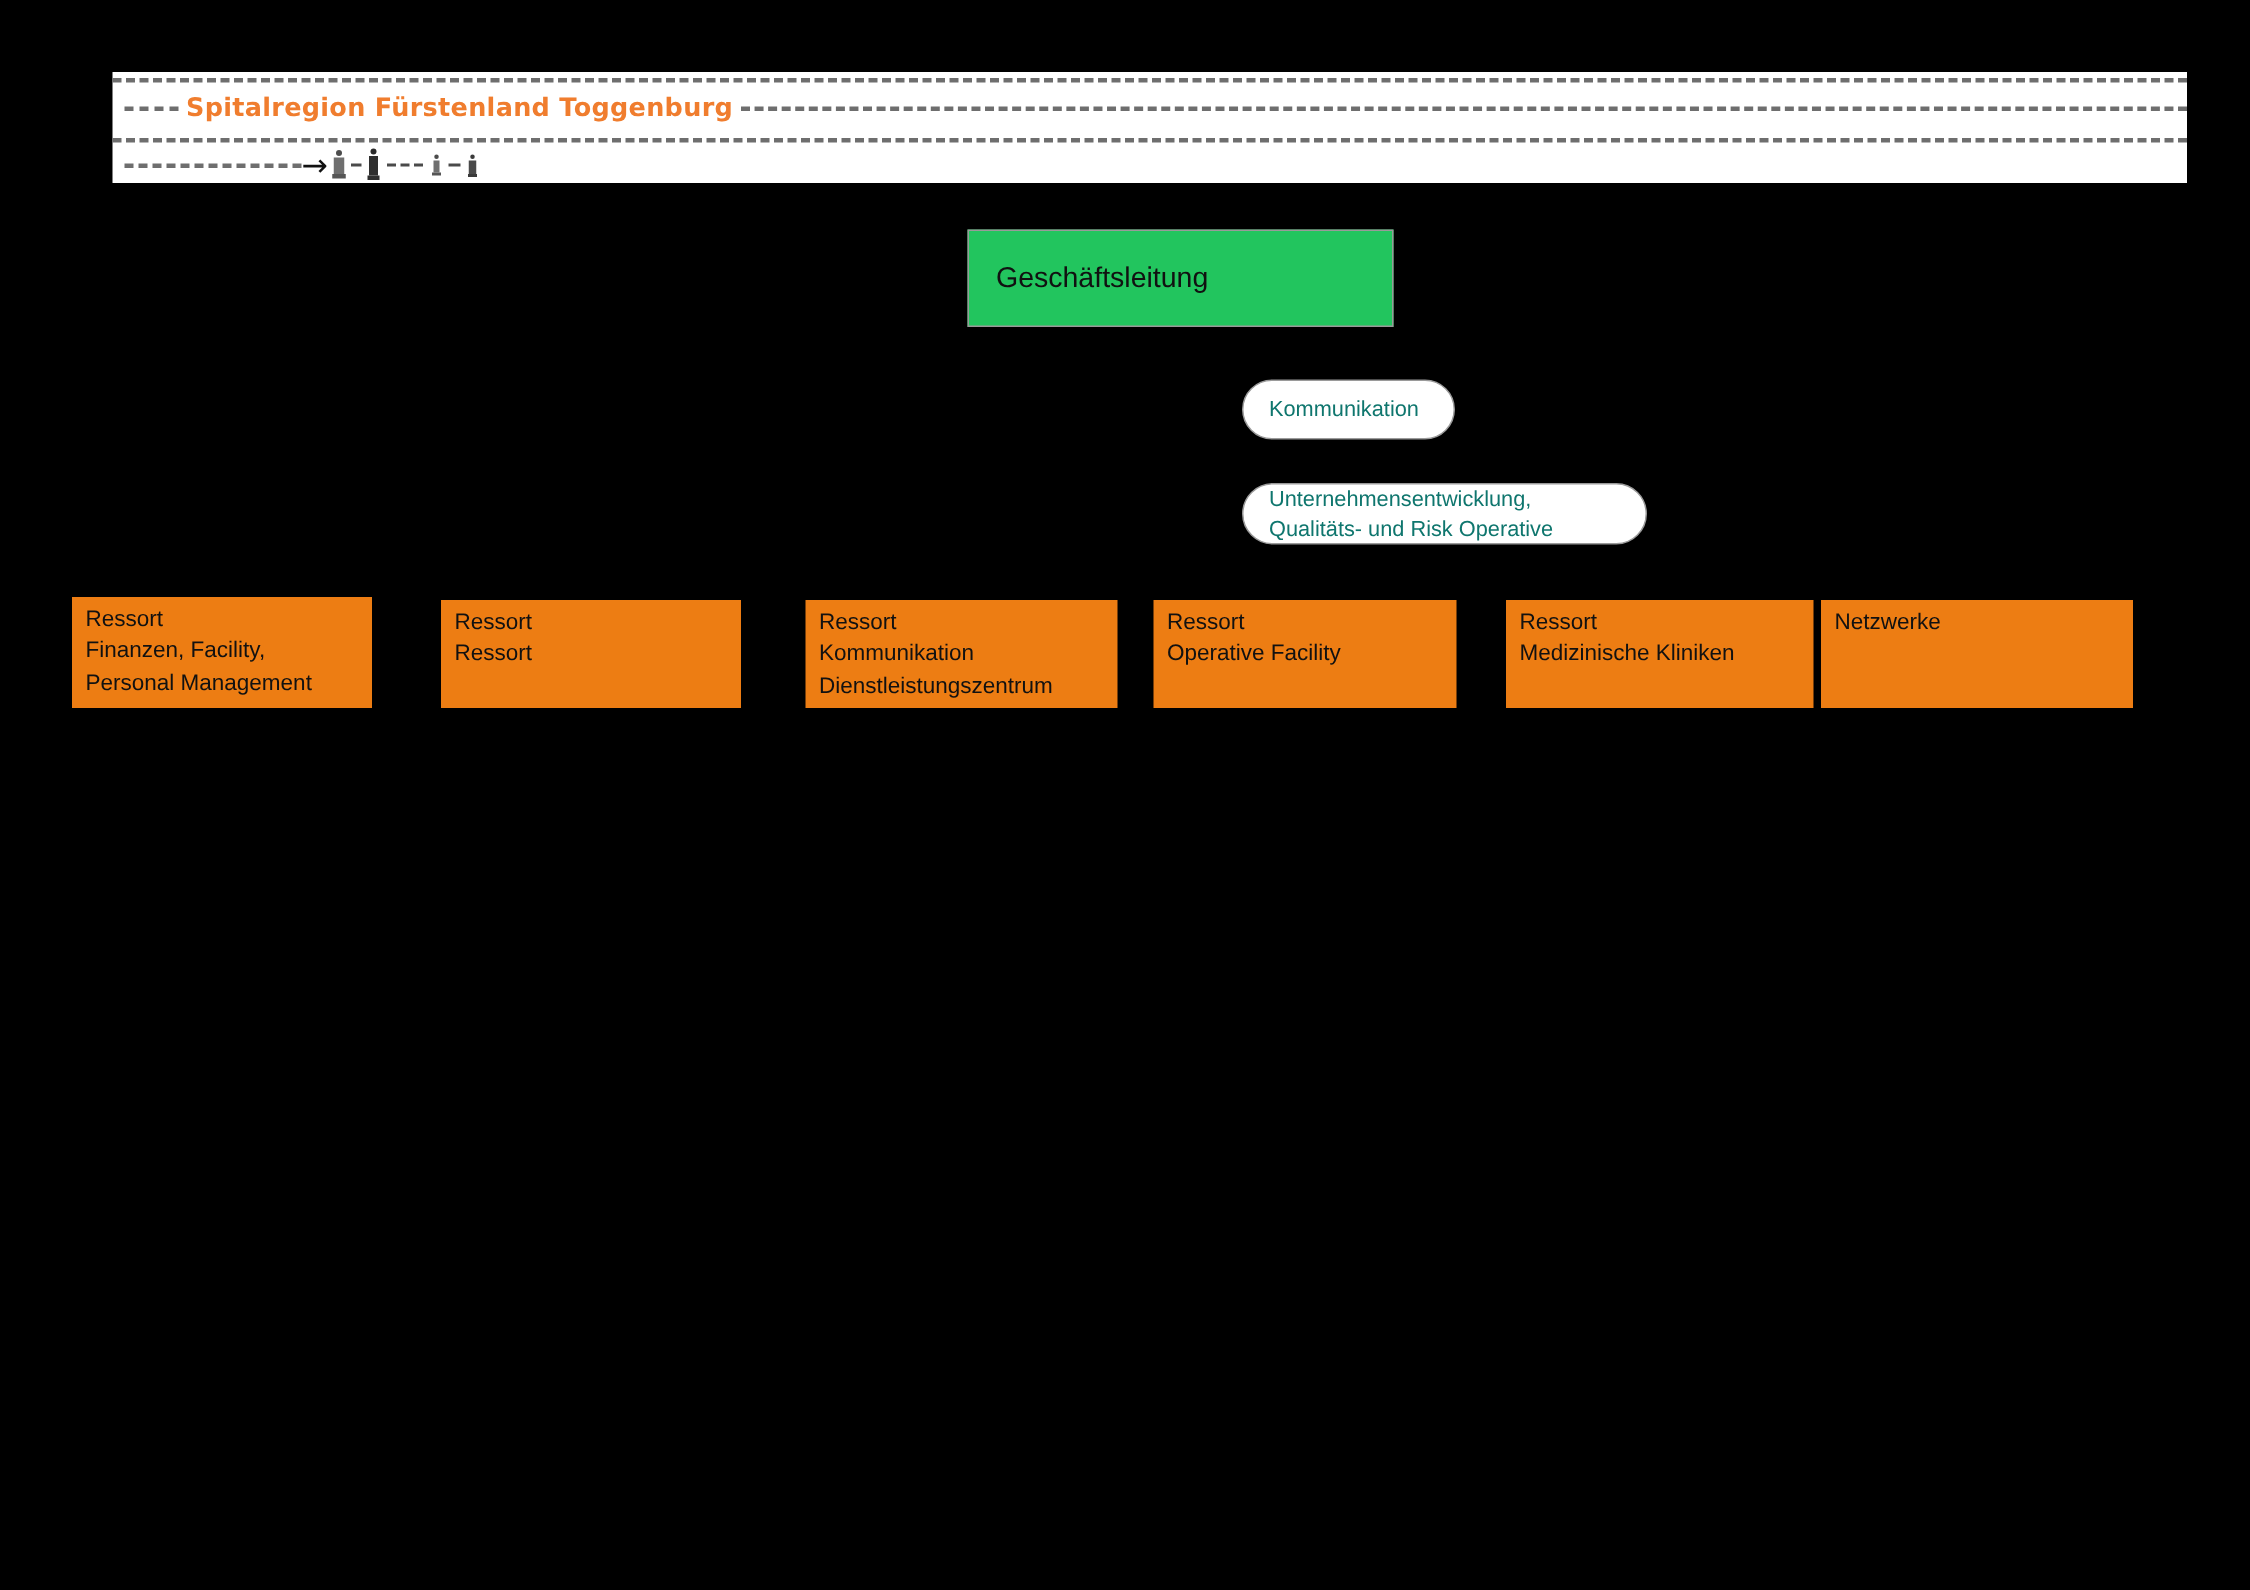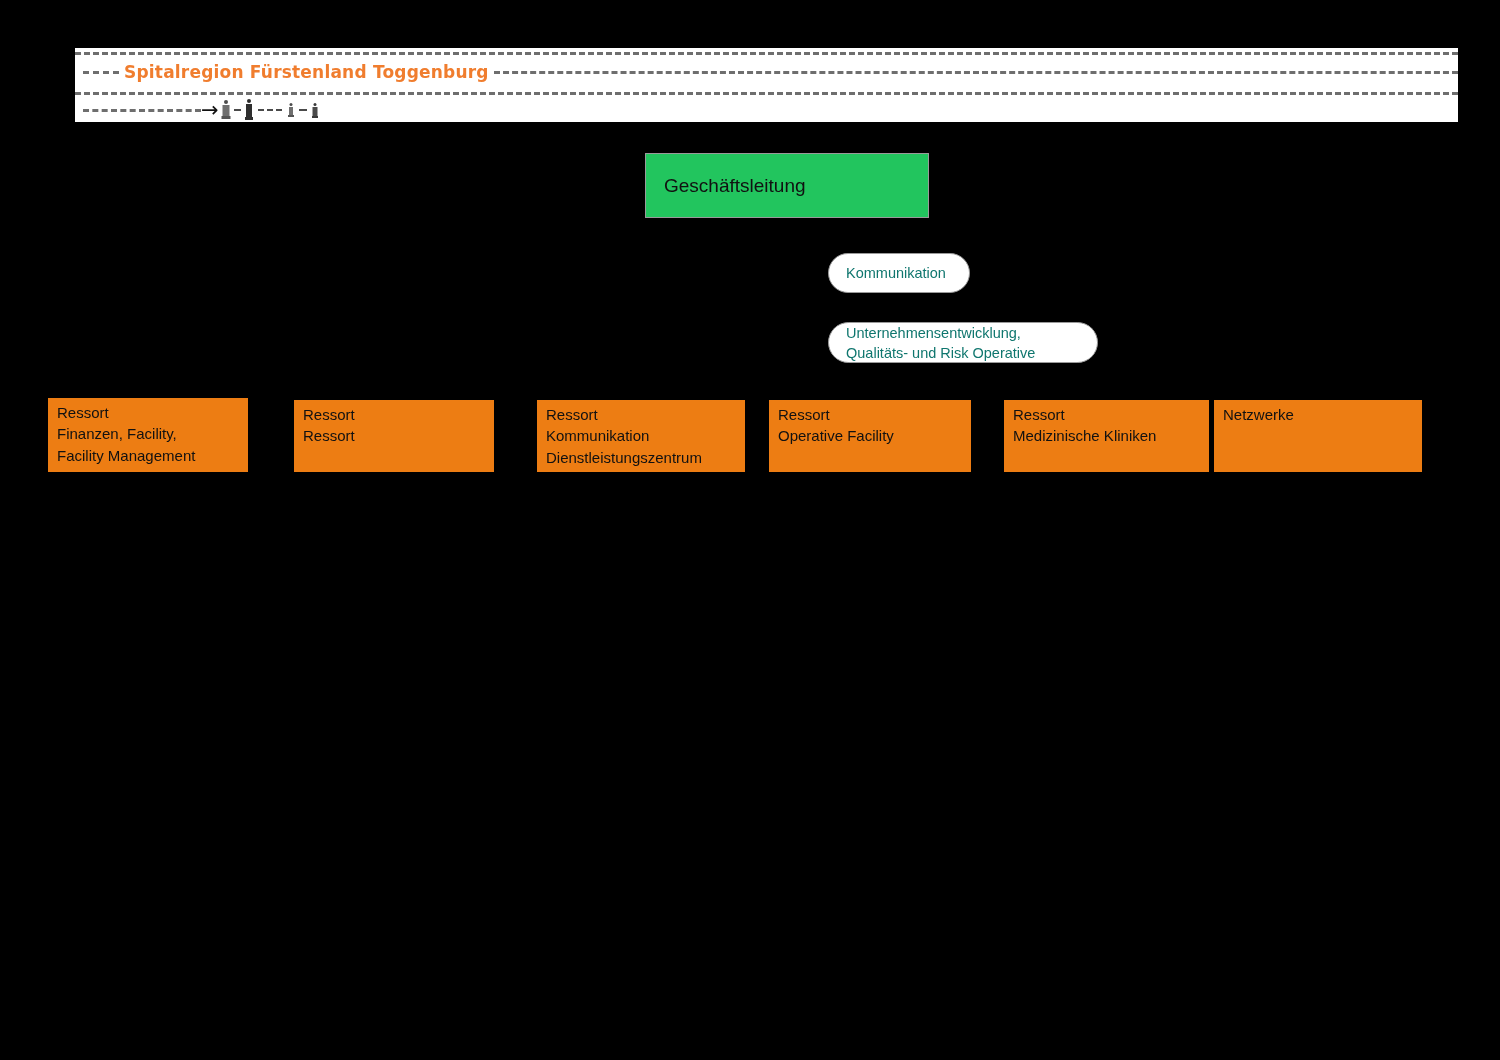--- a/index.html
+++ b/index.html
@@ -256,21 +256,21 @@
   <div class="pill pill-uqrm">
     <span>
       <span class="line">Unternehmensentwicklung,</span>
       <span class="line">Qualitäts- und Risk Operative</span>
     </span>
   </div>
 
   <div class="ressort" style="left:48px;  top:398px; width:200px; height:74px;">
     <span class="line">Ressort</span>
     <span class="line">Finanzen, Facility,</span>
-    <span class="line">Facility Management</span>
+    <span class="line">Personal Management</span>
   </div>
 
   <div class="ressort" style="left:294px; top:400px; width:200px; height:72px;">
     <span class="line">Ressort</span>
     <span class="line">Ressort</span>
   </div>
 
   <div class="ressort" style="left:537px; top:400px; width:208px; height:72px;">
     <span class="line">Ressort</span>
     <span class="line">Kommunikation</span>

